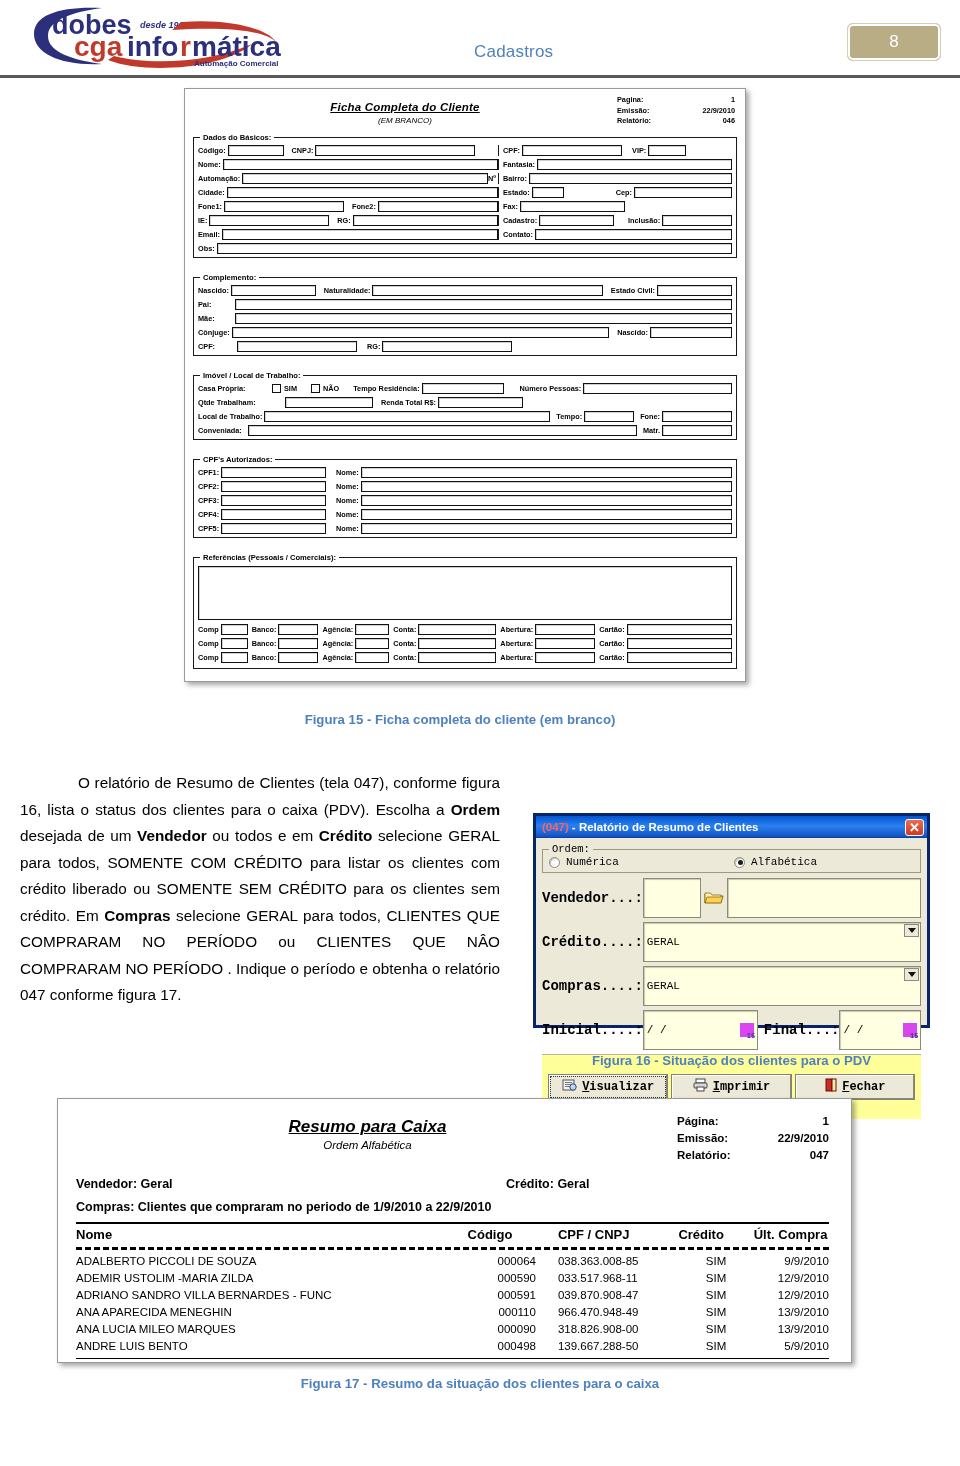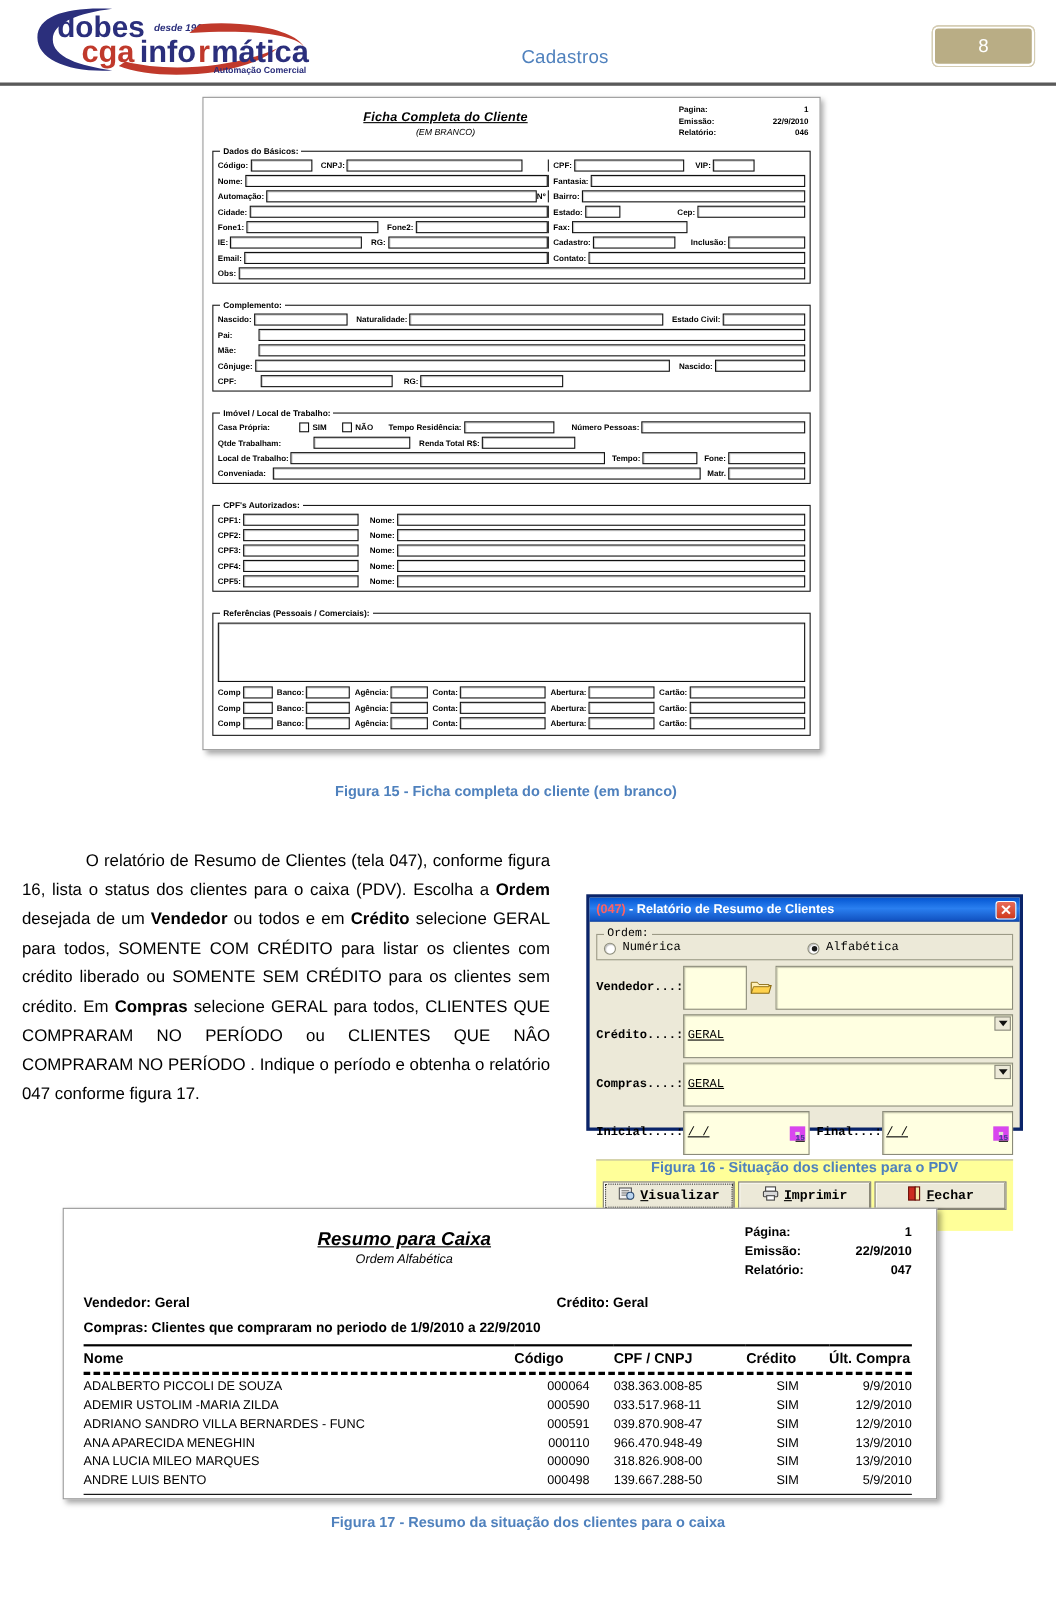--- a/index.html
+++ b/index.html
@@ -151,42 +151,42 @@
     width: 11px; height: 11px; border-radius: 50%;
     border: 1px solid #8b8b7a; background: #fff;
     margin-right: 6px; position: relative;
     box-shadow: inset 1px 1px 1px rgba(0,0,0,.25);
   }
   .radio.on::after {
     content:""; position:absolute; left:2.5px; top:2.5px;
     width:5px; height:5px; border-radius:50%; background:#1b1b1b;
   }
   .drow { display: flex; align-items: center; margin-bottom: 4px; }
-  .dlbl { font-family: "Liberation Mono", monospace; font-size: 11px; font-weight: bold; white-space: pre; }
+  .dlbl { font-family: "Liberation Mono", monospace; font-size: 14px; font-weight: bold; white-space: pre; }
   .dfield {
     background: #ffffe1; border: 1px solid #8b8b7a; height: 17px;
     box-shadow: inset 1px 1px 1px rgba(120,120,100,.4);
     font-family: "Liberation Mono", monospace; font-size: 11px;
-    padding: 19px 3px; display: flex; align-items: center; color:#000;text-decoration:underline;
+    padding: 19px 3px; display: flex; align-items: center; color:#000;
   }
   .combo { position: relative; }
   .combo .arrow {
     position: absolute; right: 1px; top: 1px; width: 15px; height: 13px;
     background: #ece9d8; border: 1px solid #8b8b7a;
     display:flex; align-items:center; justify-content:center;
   }
   .combo .arrow i {
     width:0;height:0;border-left:4px solid transparent;border-right:4px solid transparent;
     border-top:5px solid #111; display:block;
   }
   .folder-ico {
     width: 20px; height: 16px; margin: 0 3px; position: relative; display:inline-block;
   }
   .cal-ico {
-    width: 14px; height: 13px; border: 5px solid #d946ef; background: #e4e1d2;
+    width: 14px; height: 13px; border: 7px solid #d946ef; background: #e4e1d2;
     font-size: 7px; line-height: 12px; text-align: left; color: #3a3a8c; font-weight: bold;
   }
   .btnbar {
     background: #ffff99; border-top: 1px solid #b9b79f;
     padding: 19px 6px; display: flex; gap: 3px; margin-top: auto;
   }
   .wbtn {
     flex: 1; height: 26px; background: #ece9d8;
     border: 1px solid #848275; box-shadow: inset -1px -1px 0 #8a8878, inset 1px 1px 0 #ffffff;
     display: flex; align-items: center; justify-content: center; gap: 4px;

